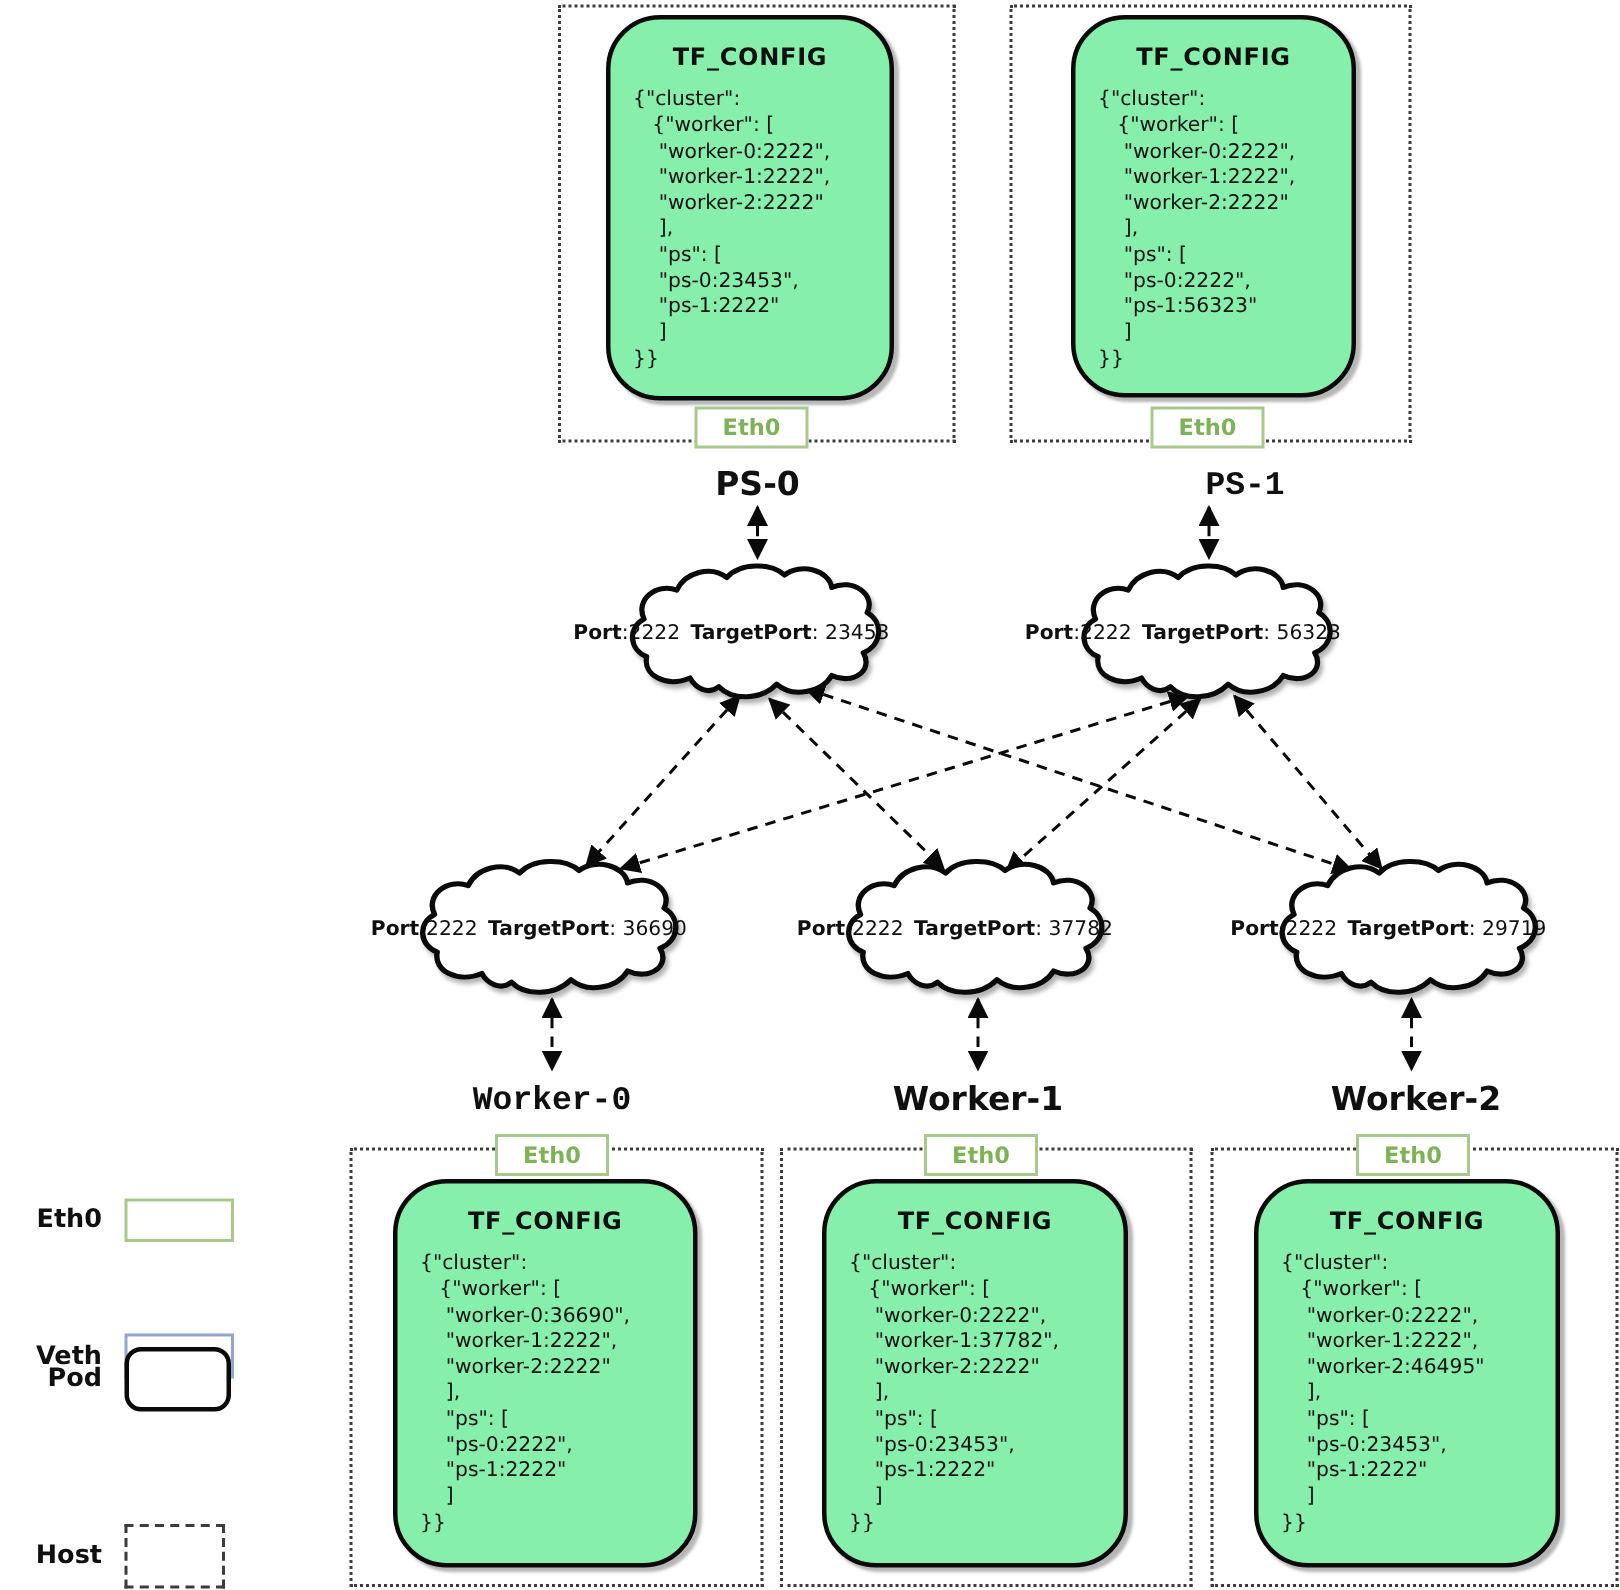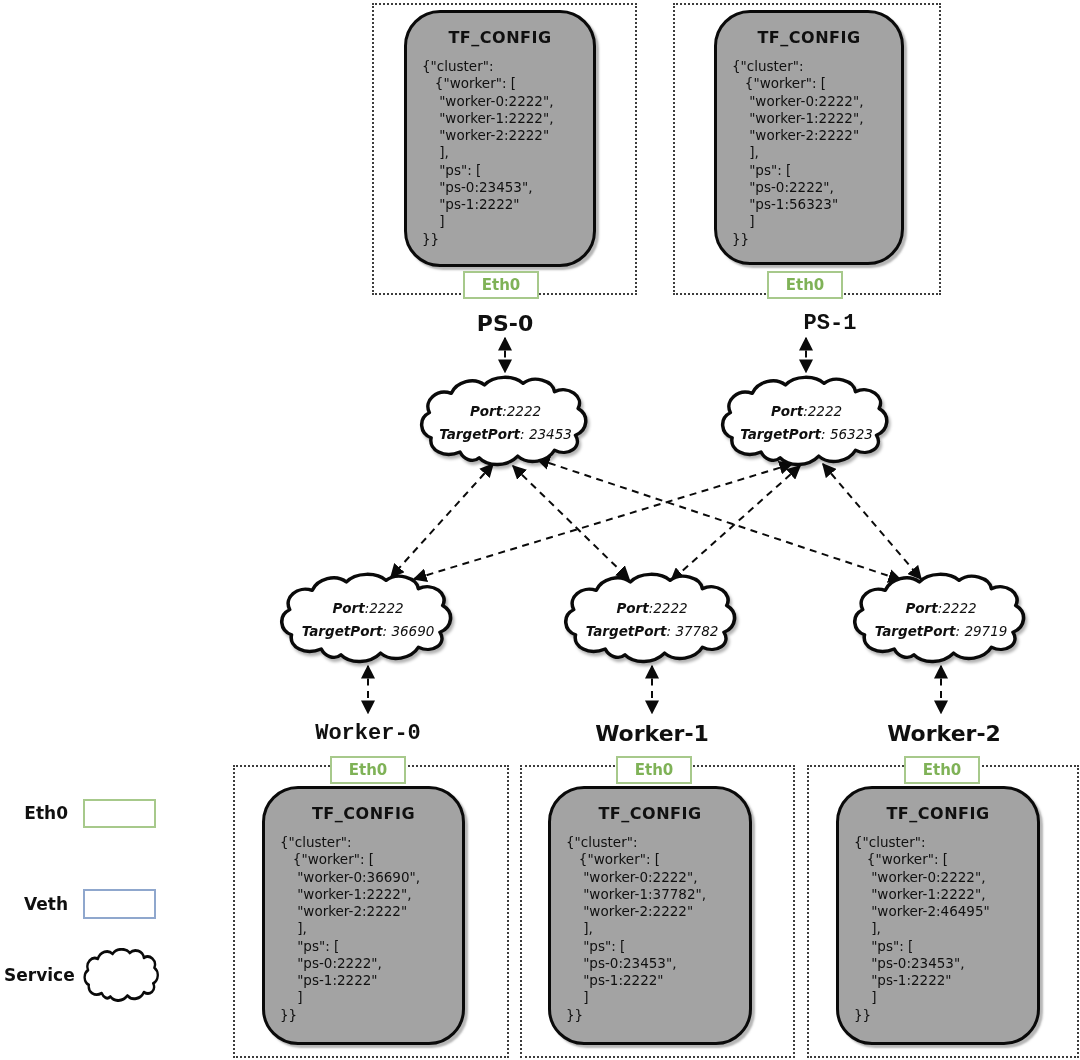--- a/index.html
+++ b/index.html
@@ -4,21 +4,21 @@
 <style>
   html,body{margin:0;padding:0;background:#ffffff;}
   #canvas{
     position:relative;width:1080px;height:1060px;background:#ffffff;overflow:hidden;
     font-family:"DejaVu Sans","Liberation Sans",sans-serif;color:#101010;
   }
   
   .host{position:absolute;border:2px dotted #3c3c3c;background:transparent;box-sizing:border-box;}
   
   .pod{
-    position:absolute;background:#a3a3a3;border:3px solid #0a0a0a;border-radius:36px;
+    position:absolute;background:#86efac;border:3px solid #0a0a0a;border-radius:36px;
     box-shadow:3px 3px 2px rgba(110,110,110,.5);box-sizing:border-box;z-index:3;
   }
   .pod-title{margin-top:15px;text-align:center;font-weight:bold;font-size:16px;letter-spacing:.5px;}
   .pod-code{
     margin:11px 0 0 15px;font-size:13.5px;line-height:1.28;white-space:pre;
     font-family:"DejaVu Sans","Liberation Sans",sans-serif;
   }
   
   .eth{
     position:absolute;background:#ffffff;border:2px solid #a7c98b;box-sizing:border-box;
@@ -28,22 +28,22 @@
   
   .node-label{
     position:absolute;width:140px;text-align:center;font-weight:bold;font-size:22px;z-index:4;
   }
   
   .cloud{position:absolute;z-index:3;}
   .cloud svg{position:absolute;inset:0;width:100%;height:100%;
     filter:drop-shadow(2px 3px 1.5px rgba(0,0,0,.30));}
   .cloud use{stroke-width:4;}
   .cloud-text{
-    position:absolute;inset:0;display:flex;flex-direction:column;align-items:center;
-    justify-content:center;gap:7px;padding-top:2px;font-size:13.5px;z-index:2;font-style:italic;
+    position:absolute;inset:0;display:flex;flex-direction:row;align-items:center;
+    justify-content:flex-end;gap:7px;padding-top:2px;font-size:13.5px;z-index:2;
   }
   .cloud-line{white-space:pre;}
   .cloud-line b{font-weight:bold;}
   
   #arrow-layer{position:absolute;inset:0;z-index:2;}
   
   .legend-row{position:absolute;display:flex;align-items:center;z-index:4;}
   .legend-label{width:64px;text-align:right;font-weight:bold;font-size:17px;margin-right:15px;}
   .swatch{background:#ffffff;box-sizing:border-box;}
   .swatch-eth{width:73px;height:29px;border:2px solid #a7c98b;}
@@ -238,21 +238,23 @@
   </div>
 
   <div class="legend-row" style="left:4px;top:796px;height:34px;">
     <div class="legend-label">Eth0</div>
     <div class="swatch swatch-eth"></div>
   </div>
   <div class="legend-row" style="left:4px;top:887px;height:34px;">
     <div class="legend-label">Veth</div>
     <div class="swatch swatch-veth"></div>
   </div>
-  <div class="legend-row" style="left:4px;top:946px;height:58px;">
-    <div class="legend-label">Service</div>
-    <svg class="legend-cloud" viewBox="0 0 200 110" preserveAspectRatio="none">
-        <use href="#cloudShape"></use>
-      </svg>
+  <div class="legend-row" style="left:4px;top:895px;height:48px;">
+    <div class="legend-label">Pod</div>
+    <div class="swatch swatch-pod"></div>
+  </div>
+  <div class="legend-row" style="left:4px;top:1013px;height:48px;">
+    <div class="legend-label">Host</div>
+    <div class="swatch swatch-host"></div>
   </div>
 
 
 </div>
 
 </body></html>

